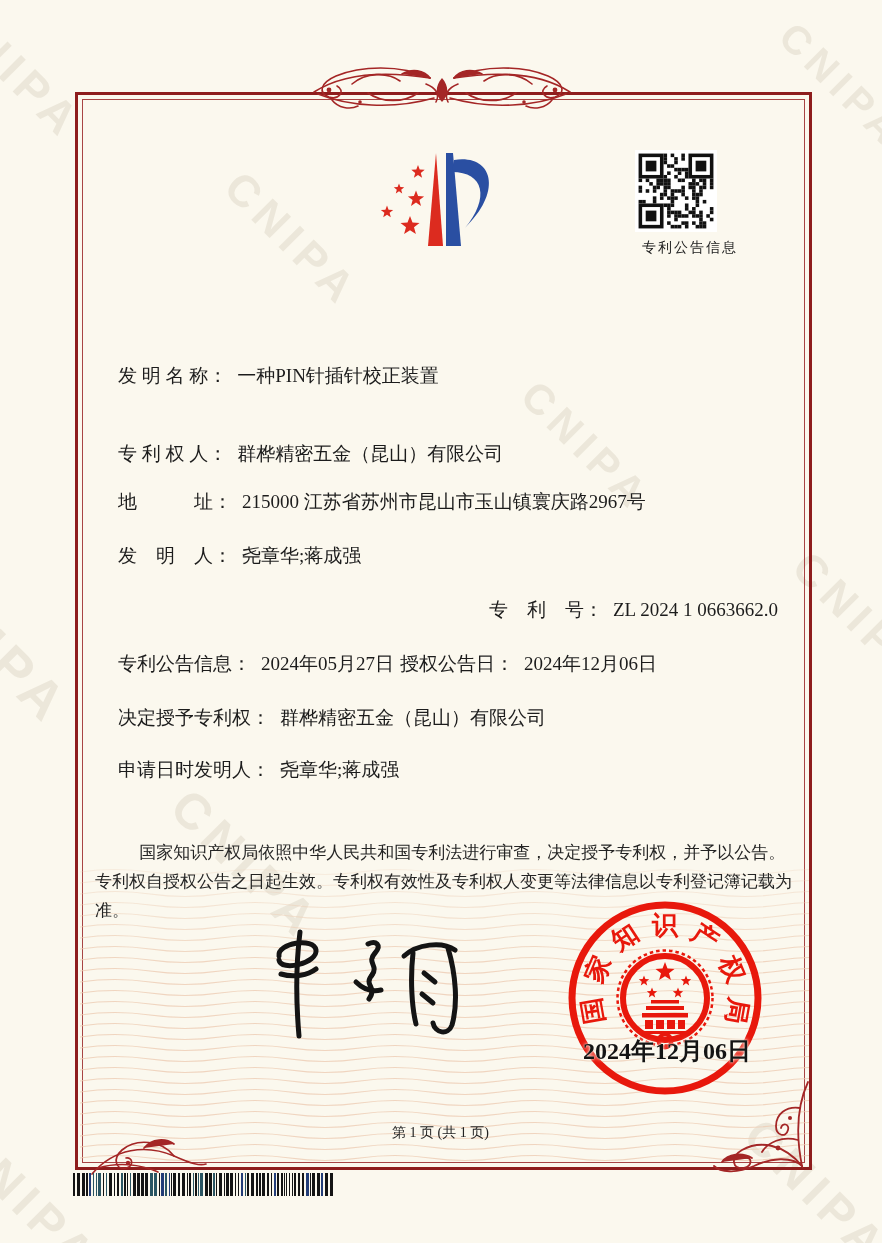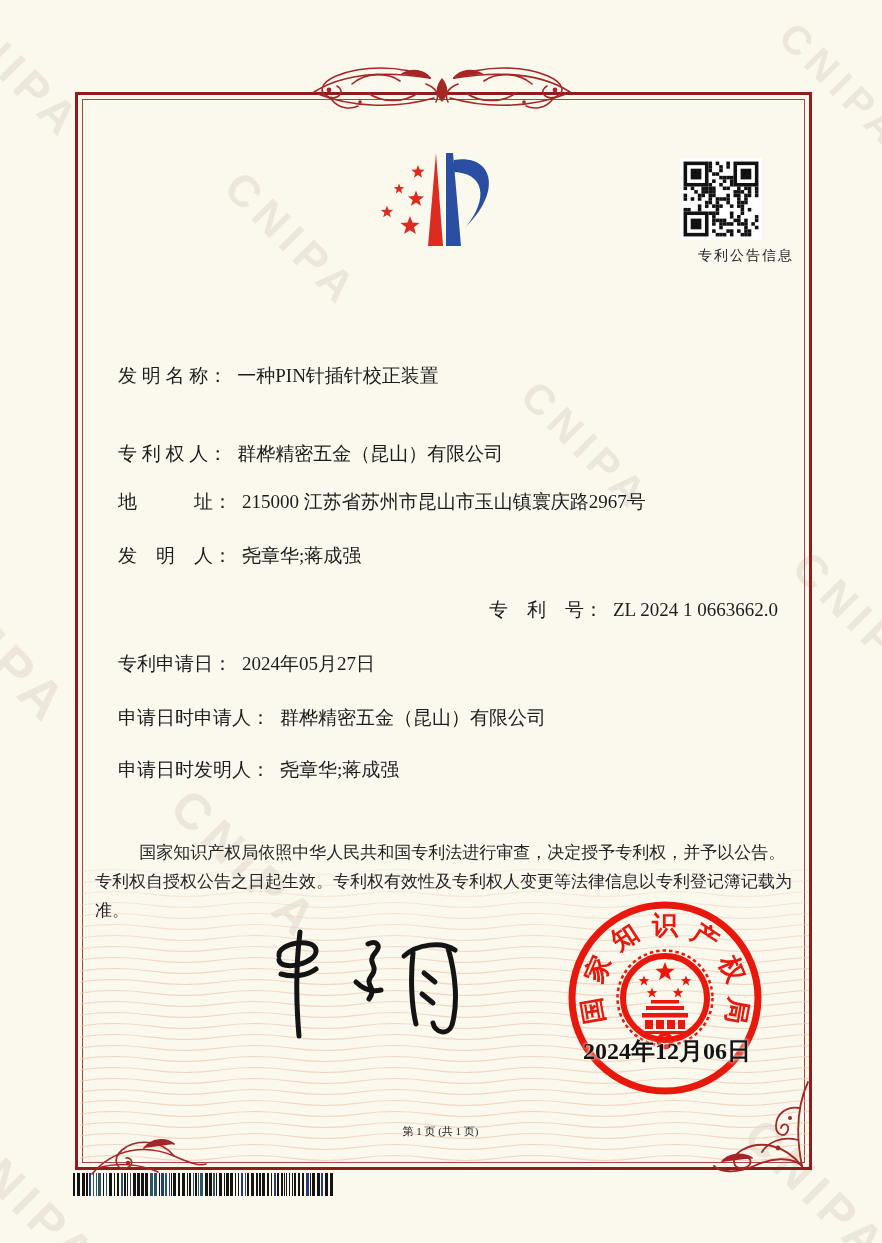--- a/index.html
+++ b/index.html
@@ -21,21 +21,21 @@
     border:3px solid #8e1d1d;z-index:1;
   }
   .frame-inner{
     position:absolute;left:4px;top:4px;right:4px;bottom:4px;
     border:1px solid #a84444;
   }
   .ornament{position:absolute;z-index:3;}
   
   .cert-no{position:absolute;left:118px;top:146px;font-size:19px;letter-spacing:1px;color:#2b2b2b;z-index:4;}
   .logo{position:absolute;left:368px;top:136px;z-index:4;}
-  .qr-wrap{position:absolute;left:676px;top:150px;width:118px;text-align:right;z-index:4;margin-top:8px;}
+  .qr-wrap{position:absolute;left:631px;top:150px;width:118px;text-align:center;z-index:4;}
   .qr{width:82px;height:82px;background:#ffffff;padding:0;margin-left:4px;}
   .qr svg{display:block;}
   .qr-label{margin-top:7px;font-size:14px;letter-spacing:2px;color:#222;}
   .title{
     position:absolute;left:75px;top:258px;width:731px;text-align:center;
     font-size:44px;font-weight:bold;letter-spacing:22px;text-indent:22px;color:#101010;z-index:4;
   }
   
   .fields{position:absolute;left:118px;top:0;width:660px;z-index:4;}
   .frow{position:absolute;left:0;font-size:19px;white-space:nowrap;}
@@ -50,21 +50,21 @@
            font-family:"Liberation Sans","DejaVu Sans",sans-serif;color:#171717;z-index:5;}
   .signature{position:absolute;left:252px;top:920px;z-index:5;}
   
   .seal{position:absolute;left:563px;top:896px;z-index:5;}
   .seal-date{
     position:absolute;left:577px;top:1035px;width:180px;text-align:center;
     font-size:24px;font-weight:bold;color:#141414;z-index:6;
     text-shadow:0 0 2px #fbf8ee,0 0 4px #fbf8ee;
   }
   
-  .footer{position:absolute;left:75px;top:1124px;width:731px;text-align:center;font-size:11px;color:#222;z-index:4;}
+  .footer{position:absolute;left:75px;top:1124px;width:731px;text-align:center;font-size:14px;color:#222;z-index:4;}
   .waves{position:absolute;left:80px;top:866px;z-index:2;}
   .barcode{position:absolute;left:73px;top:1173px;width:268px;height:23px;z-index:4;font-size:0;}
   .barcode i{display:inline-block;height:23px;vertical-align:top;}
 </style>
 </head>
 <body>
 
 <div class="page">
 
   <div id="wm-layer">
@@ -318,24 +318,25 @@
     <div class="frow" style="top:489px;">
       <span class="flabel">地　　　址：</span><span class="fvalue">215000 江苏省苏州市昆山市玉山镇寰庆路2967号</span>
     </div>
     <div class="frow" style="top:543px;">
       <span class="flabel">发　明　人：</span><span class="fvalue">尧章华;蒋成强</span>
     </div>
     <div class="frow" style="top:597px;width:660px;text-align:right;">
       <span class="flabel">专　利　号：</span><span class="fvalue">ZL 2024 1 0663662.0</span>
     </div>
     <div class="frow" style="top:651px;width:660px;">
-      <span class="flabel">专利申请日：</span><span class="fvalue">2024年05月27日</span>
+      <span class="flabel">专利公告信息：</span><span class="fvalue">2024年05月27日</span>
+      <span class="fcell2"><span class="flabel">授权公告日：</span><span class="fvalue">2024年12月06日</span></span>
     </div>
     <div class="frow" style="top:705px;">
-      <span class="flabel">申请日时申请人：</span><span class="fvalue">群桦精密五金（昆山）有限公司</span>
+      <span class="flabel">决定授予专利权：</span><span class="fvalue">群桦精密五金（昆山）有限公司</span>
     </div>
     <div class="frow" style="top:757px;">
       <span class="flabel">申请日时发明人：</span><span class="fvalue">尧章华;蒋成强</span>
     </div>
   </div>
 
   <div class="statement">
     <div class="l1">国家知识产权局依照中华人民共和国专利法进行审查，决定授予专利权，并予以公告。</div>
     <div class="l2">专利权自授权公告之日起生效。专利权有效性及专利权人变更等法律信息以专利登记簿记载为准。</div>
   </div>

